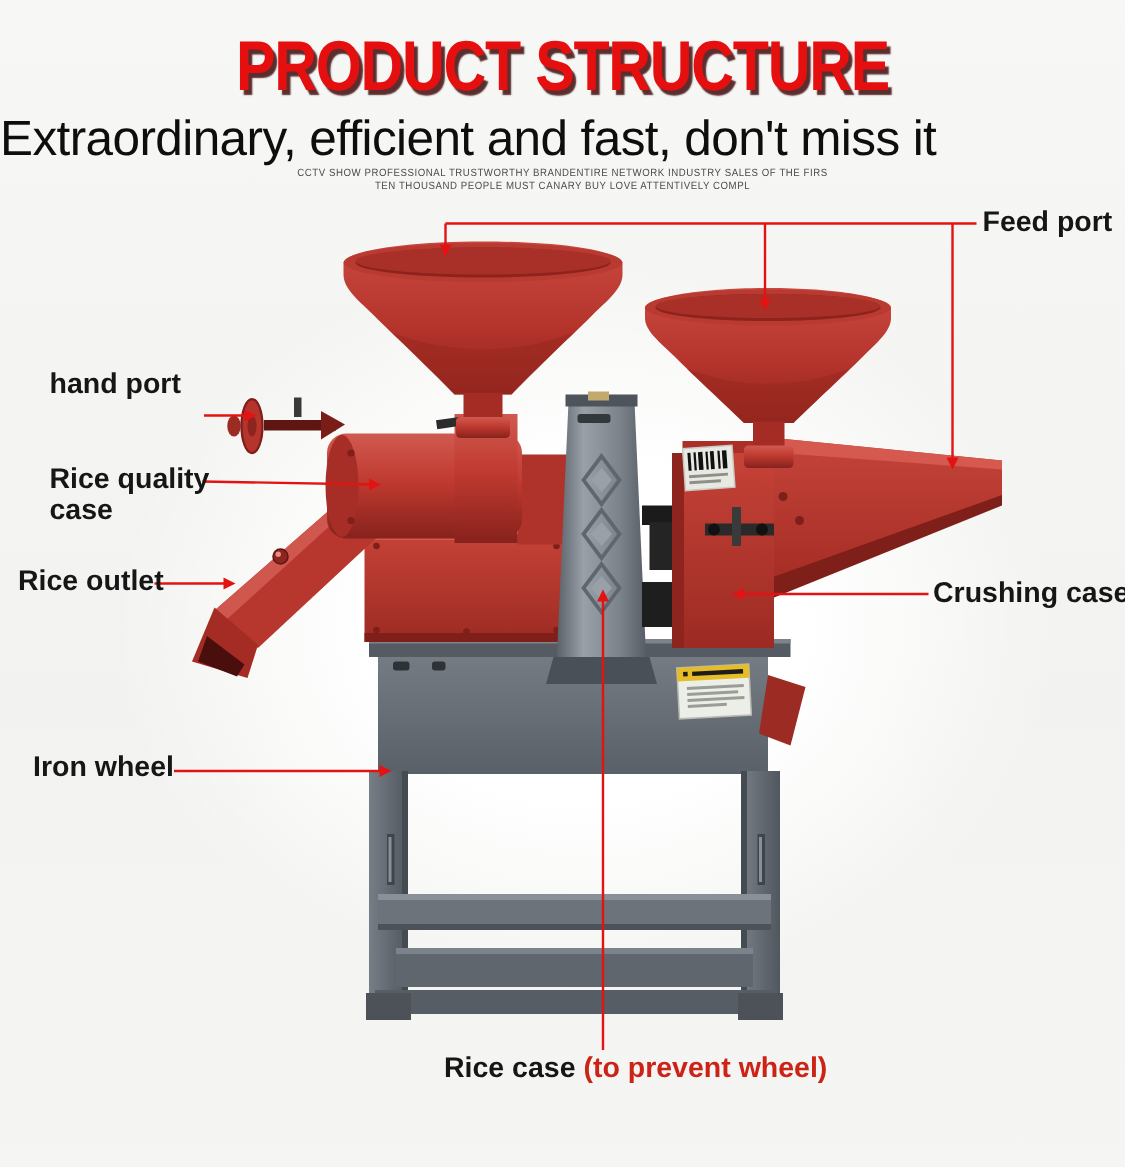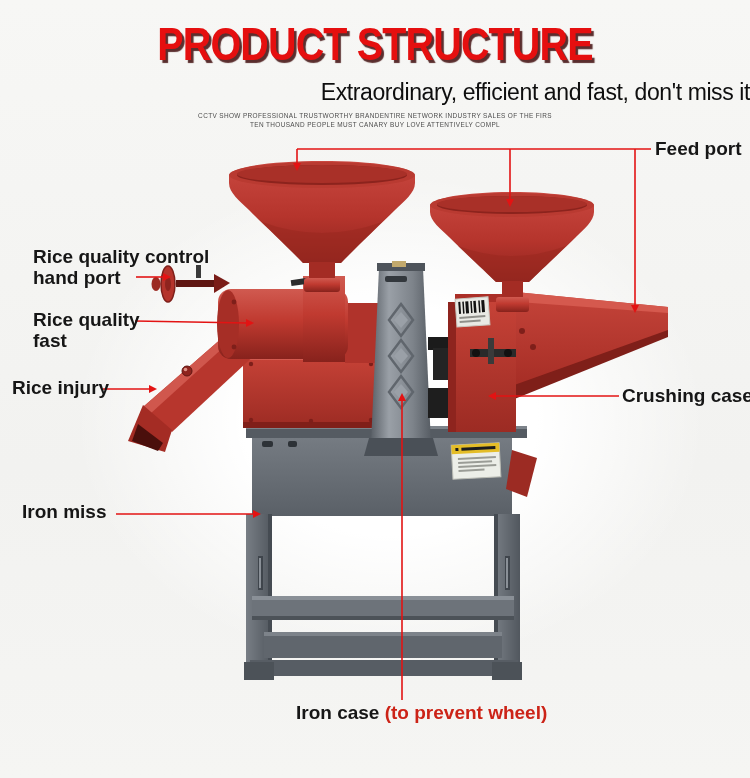--- a/index.html
+++ b/index.html
@@ -16,22 +16,22 @@
   .abs{position:absolute;}
   .title{
     left:0;right:0;top:20px;text-align:center;
     font-weight:800;font-size:47px;line-height:48px;
     color:#e50f0f;letter-spacing:-1px;
     transform:scaleX(.84);
     text-shadow:3px 3px 1px rgba(62,10,10,.85);
     white-space:nowrap;
   }
   .subtitle{
-    left:0;right:0;top:77px;text-align:right;
-    font-size:23px;line-height:30px;color:#0e0e0e;letter-spacing:-.4px;
+    left:0;right:0;top:77px;text-align:left;
+    font-size:33px;line-height:30px;color:#0e0e0e;letter-spacing:-.4px;
     white-space:nowrap;
   }
   .tagline{
     left:0;right:0;text-align:center;
     font-size:7px;color:#4c4c4c;letter-spacing:.4px;
     transform:scaleX(.92);white-space:nowrap;
   }
   .tag1{top:112px;} .tag2{top:121px;}
   .callout-label{
     font-size:19px;line-height:21px;color:#161616;font-weight:600;
@@ -287,32 +287,31 @@
   </svg>
 
   <div class="abs title">PRODUCT STRUCTURE</div>
   <div class="abs subtitle">Extraordinary, efficient and fast, don't miss it</div>
   <div class="abs tagline tag1">CCTV SHOW PROFESSIONAL TRUSTWORTHY BRANDENTIRE NETWORK INDUSTRY SALES OF THE FIRS</div>
   <div class="abs tagline tag2">TEN THOUSAND PEOPLE MUST CANARY BUY LOVE ATTENTIVELY COMPL</div>
 
   <div class="abs callout-label lbl-feed">Feed port</div>
 
   <div class="abs callout-label lbl-handwheel">
-    <div>Rice quality control</div>
     <div>hand port</div>
   </div>
 
   <div class="abs callout-label lbl-milling">
     <div>Rice quality</div>
-    <div>fast</div>
+    <div>case</div>
   </div>
 
-  <div class="abs callout-label lbl-outlet">Rice injury</div>
+  <div class="abs callout-label lbl-outlet">Rice outlet</div>
 
   <div class="abs callout-label lbl-crushing">Crushing case</div>
 
-  <div class="abs callout-label lbl-iron">Iron miss</div>
+  <div class="abs callout-label lbl-iron">Iron wheel</div>
 
   <div class="abs callout-label lbl-belt">
-    <span>Iron case </span><span class="note-red">(to prevent wheel)</span>
+    <span>Rice case </span><span class="note-red">(to prevent wheel)</span>
   </div>
 
 </div>
 
 </body></html>

